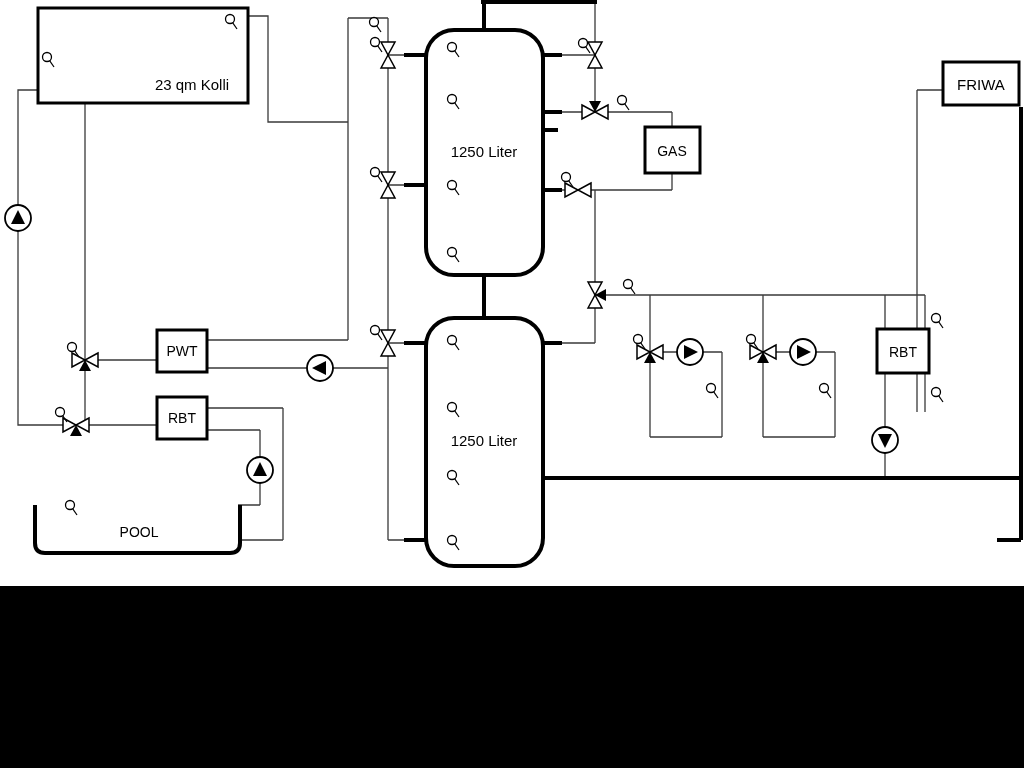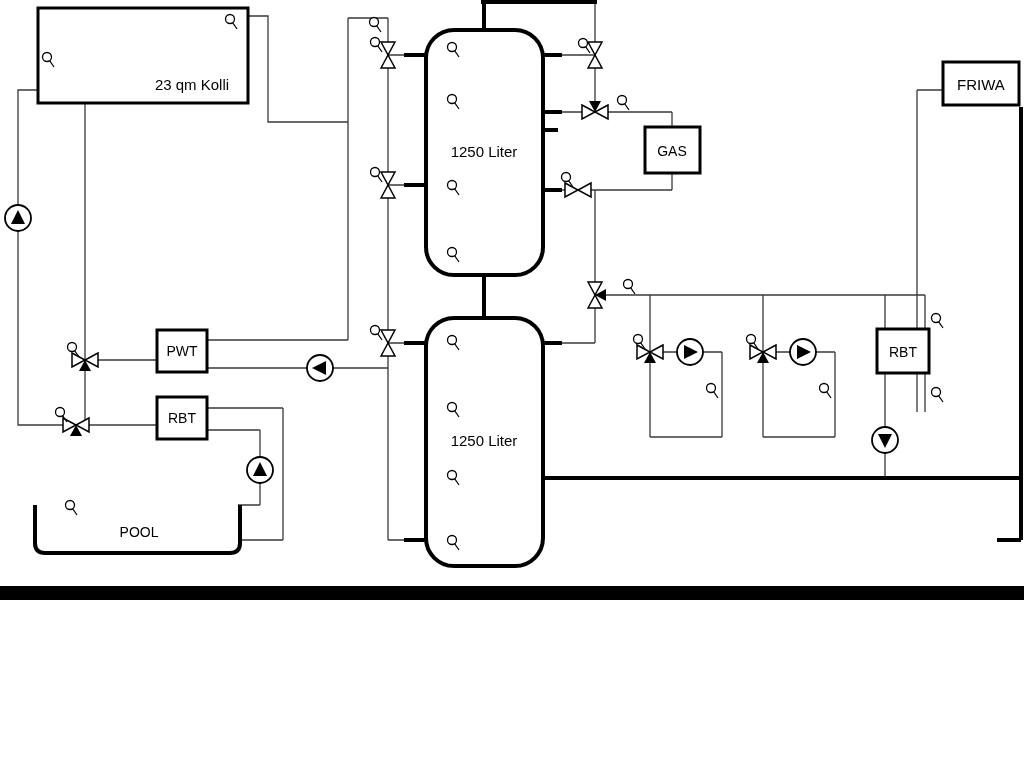--- a/index.html
+++ b/index.html
@@ -1,16 +1,16 @@
 <!DOCTYPE html>
 <html><head>
 <meta charset="utf-8">
 <style>
   html,body{margin:0;padding:0;background:#ffffff;}
-  .stage{position:relative;width:1024px;height:600px;background:#ffffff;overflow:hidden;
+  .stage{position:relative;width:1024px;height:768px;background:#ffffff;overflow:hidden;
          font-family:"Liberation Sans", sans-serif;}
   svg{display:block;}
   text{font-family:"Liberation Sans", sans-serif;fill:#000;}
   .lbl{font-size:15px;}
   .lbl-sm{font-size:14px;}
 </style>
 </head>
 <body>
 
 <div class="stage">

